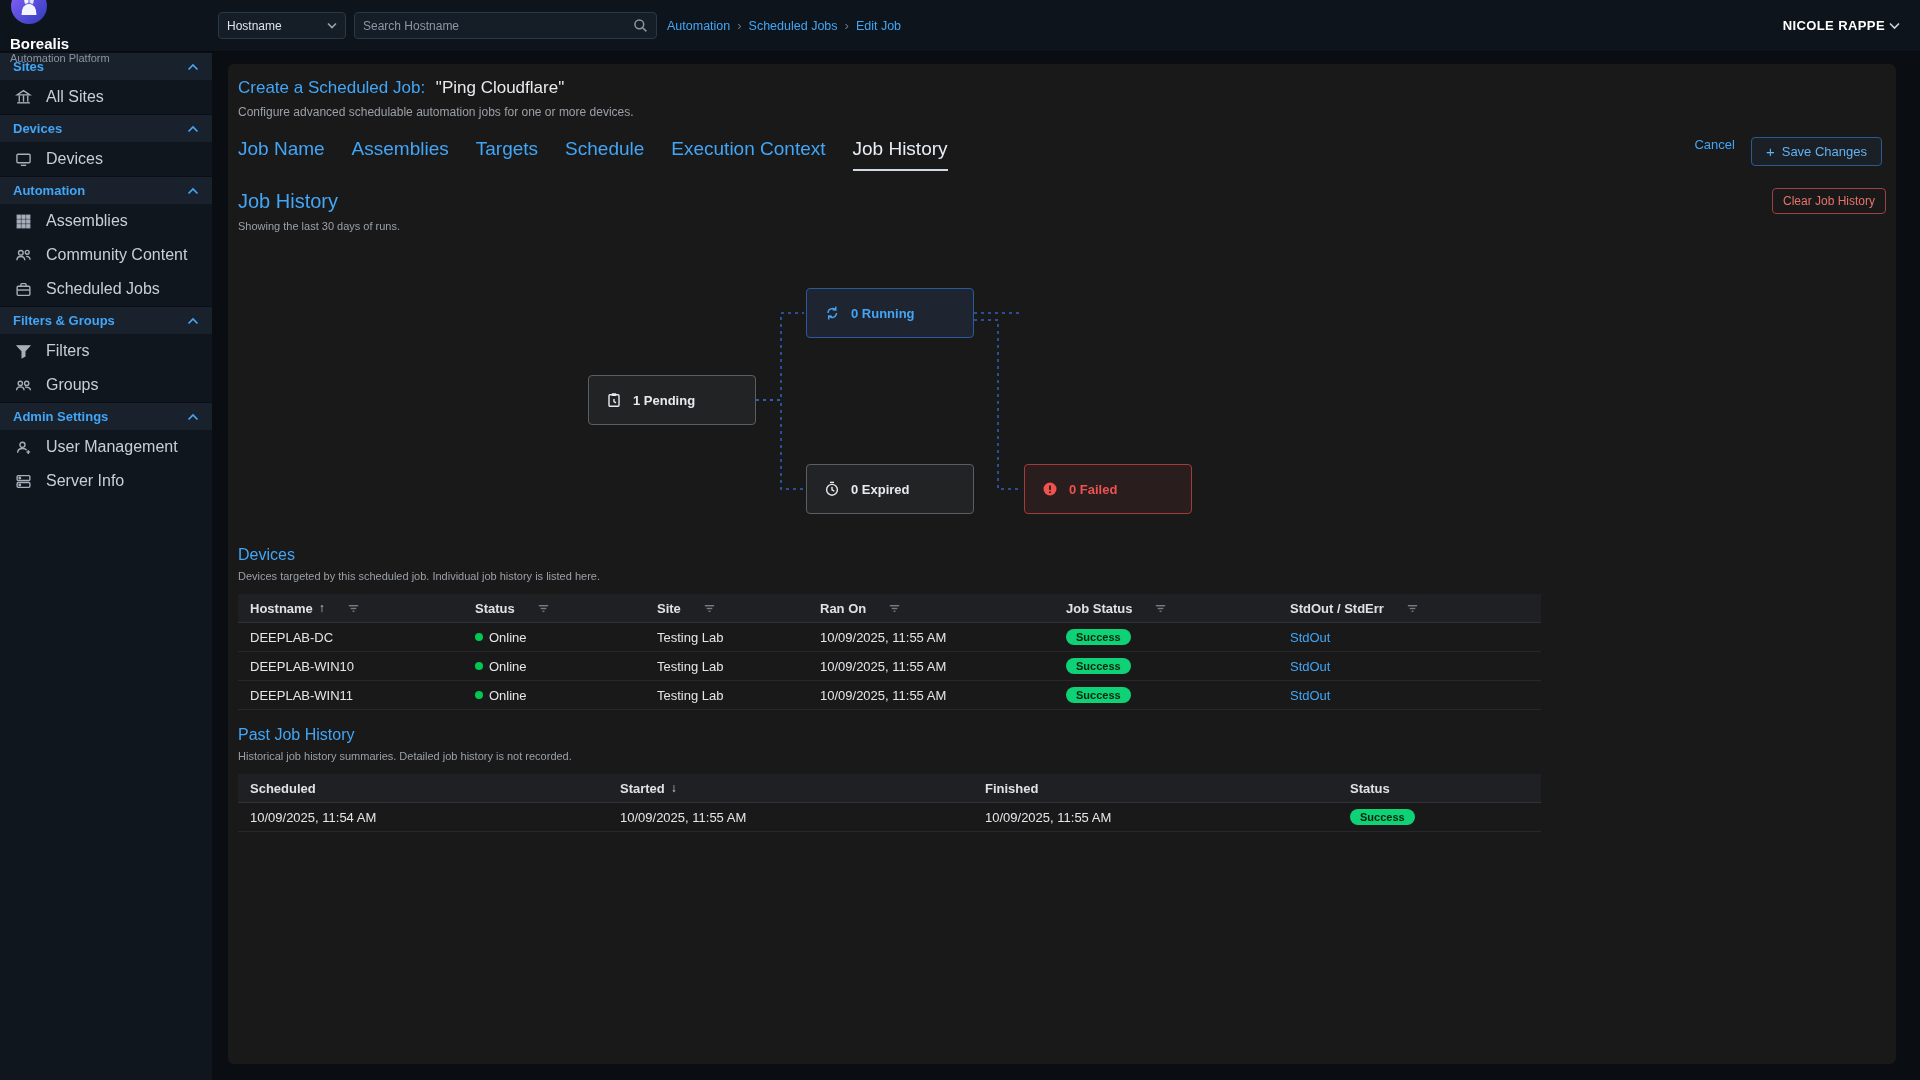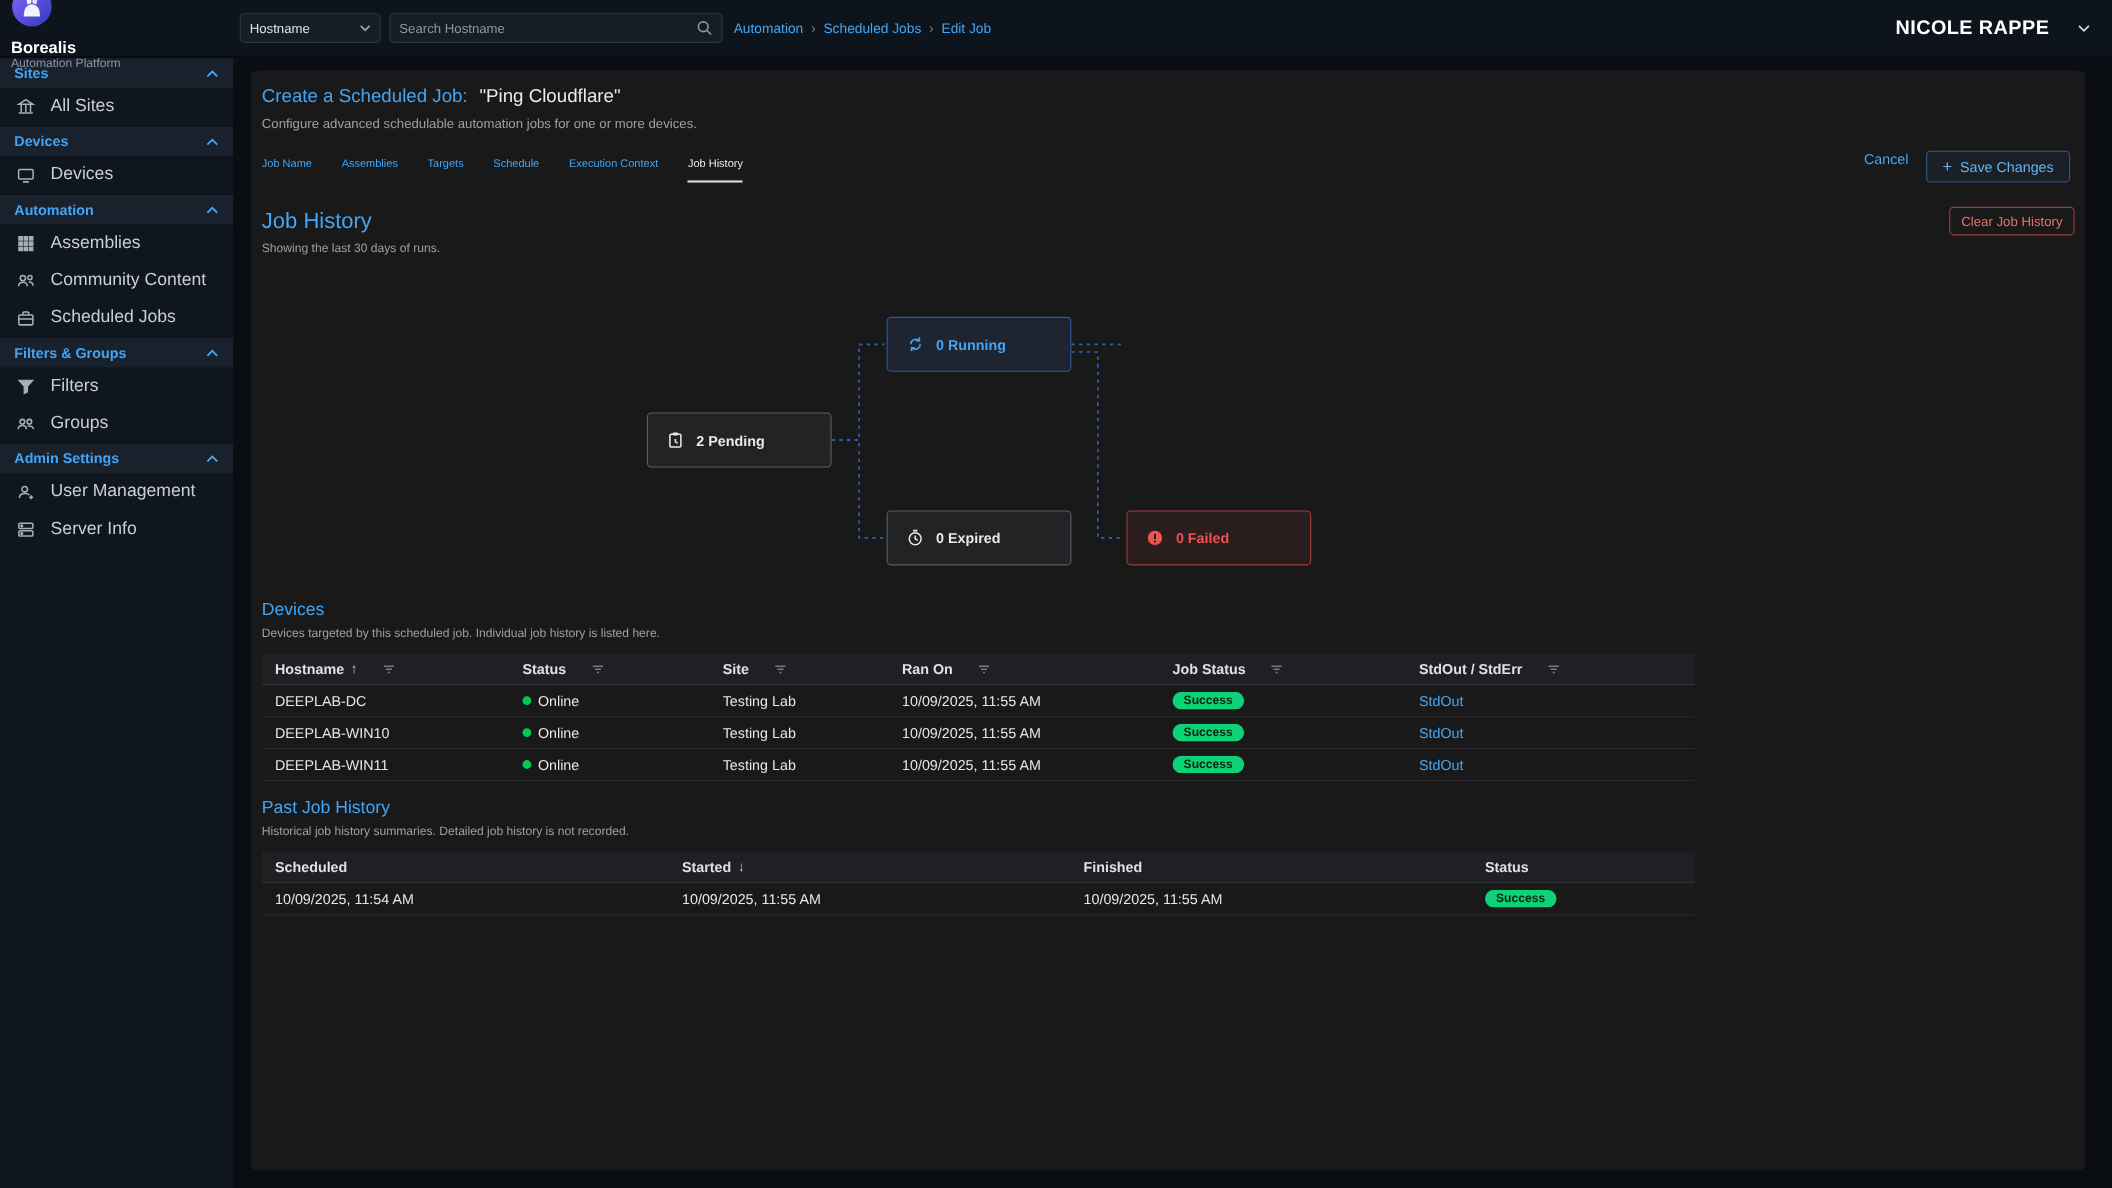--- a/index.html
+++ b/index.html
@@ -15,43 +15,43 @@
   .hostname-select { margin-left:6px; width:128px; height:27px; background:#151d27; border:1px solid #2b3846;
             border-radius:4px; display:flex; align-items:center; justify-content:space-between; padding:0 8px;
             color:#dde3ea; font-size:12px; cursor:pointer; }
   .search-box { margin-left:8px; width:303px; height:27px; background:#151d27; border:1px solid #2b3846;
             border-radius:4px; display:flex; align-items:center; padding:0 8px; }
   .search-box input { flex:1; background:transparent; border:none; outline:none; color:#dde3ea; font-size:12px; }
   .search-box input::placeholder { color:#8a97a5; }
   .breadcrumb { margin-left:10px; display:flex; align-items:center; gap:7px; font-size:12.5px; }
   .breadcrumb a { color:#42a5f5; text-decoration:none; cursor:pointer; }
   .crumb-sep { color:#6b7684; font-size:13px; }
-  .user-menu { margin-left:auto; margin-right:20px; display:flex; align-items:center; gap:26px;
-            color:#ffffff; font-size:18px; font-weight:700; letter-spacing:.4px; cursor:pointer;text-align:center; }
+  .user-menu { margin-left:auto; margin-right:20px; display:flex; align-items:center; gap:4px;
+            color:#ffffff; font-size:13px; font-weight:700; letter-spacing:.4px; cursor:pointer;text-align:center; }
 
   
   .sidebar { position:absolute; left:0; top:52px; bottom:0; width:212px; background:#10161e; z-index:4; }
   .section-header { height:28px; background:#19212c; border-top:1px solid #0a0e14; display:flex; align-items:center;
             justify-content:space-between; padding:0 13px; color:#42a5f5; font-size:13px; font-weight:700; cursor:pointer;gap:25px; }
   .side-item { height:34px; display:flex; align-items:center; gap:14px; padding:0 15px; color:#c9cfd6;
             font-size:16px; cursor:pointer; }
   .side-item svg { stroke:#a7afba; }
 
   
   .main { position:absolute; left:212px; top:52px; right:0; bottom:0; background:#0a0d12; }
   .card { position:absolute; left:16px; top:12px; right:24px; bottom:16px; background:#19191a;
             border-radius:6px; padding:14px 10px 0 10px; overflow:hidden; }
 
   .page-title { font-size:17px; font-weight:500; }
   .page-title .t-blue { color:#42a5f5; }
   .page-title .t-name { color:#e8eaec; margin-left:6px; }
   .page-subtitle { margin-top:7px; font-size:12px; color:#9aa0a6; }
 
   .tabs-row { display:flex; align-items:center; margin-top:18px; }
-  .tab { font-size:10px; color:#42a5f5; margin-right:27px; padding-bottom:9px; cursor:pointer; border-bottom:2px solid transparent; }
+  .tab { font-size:19px; color:#42a5f5; margin-right:27px; padding-bottom:9px; cursor:pointer; border-bottom:2px solid transparent; }
   .tab.active { color:#e8eef5; border-bottom:2px solid #cfd8e3; }
   .tabs-actions { margin-left:auto; display:flex; align-items:flex-start; gap:16px; padding-bottom:6px; padding-right:4px; }
   .cancel-link { color:#42a5f5; font-size:13px; cursor:pointer; }
   .save-btn { display:flex; align-items:center; gap:7px; border:1px solid #2b5b8c; color:#63b3f3;
             background:rgba(33,110,190,0.08); border-radius:4px; padding:6px 14px; font-size:13px; cursor:pointer; }
   .save-btn .plus { font-size:15px; line-height:1; }
 
   .section-head-row { display:flex; align-items:center; justify-content:space-between; margin-top:16px; }
   .h-job-history { font-size:20px; color:#42a5f5; font-weight:400; }
   .clear-btn { border:1px solid #9c4040; color:#e8726b; background:transparent; border-radius:4px;
@@ -303,21 +303,21 @@
           <path d="M736 74 H760 V243 H784"></path>
         </g>
       </svg>
 
       <div class="flow-node pending n-pending">
         <svg width="16" height="16" viewBox="0 0 16 16" fill="none" stroke="currentColor" stroke-width="1.4">
           <rect x="3" y="2.8" width="10" height="11.5" rx="1"></rect>
             <rect x="5.7" y="1.2" width="4.6" height="2.8" rx="0.7" fill="currentColor" stroke="none"></rect>
           <polyline points="8,7 8,9.6 10,10.8"></polyline>
           </svg>
-        <span>2 Pending</span>
+        <span>1 Pending</span>
       </div>
 
       <div class="flow-node running n-running">
         <svg width="16" height="16" viewBox="0 0 16 16" fill="none" stroke="currentColor" stroke-width="1.4">
           <path d="M4 8a4.5 4.5 0 0 1 7.5-3.3"></path>
             <polyline points="11.8,1.6 11.8,4.9 8.6,4.7"></polyline>
           <path d="M12.5 8a4.5 4.5 0 0 1-7.5 3.3"></path>
             <polyline points="4.7,14.4 4.7,11.1 7.9,11.3"></polyline>
           </svg>
         <span>0 Running</span>

